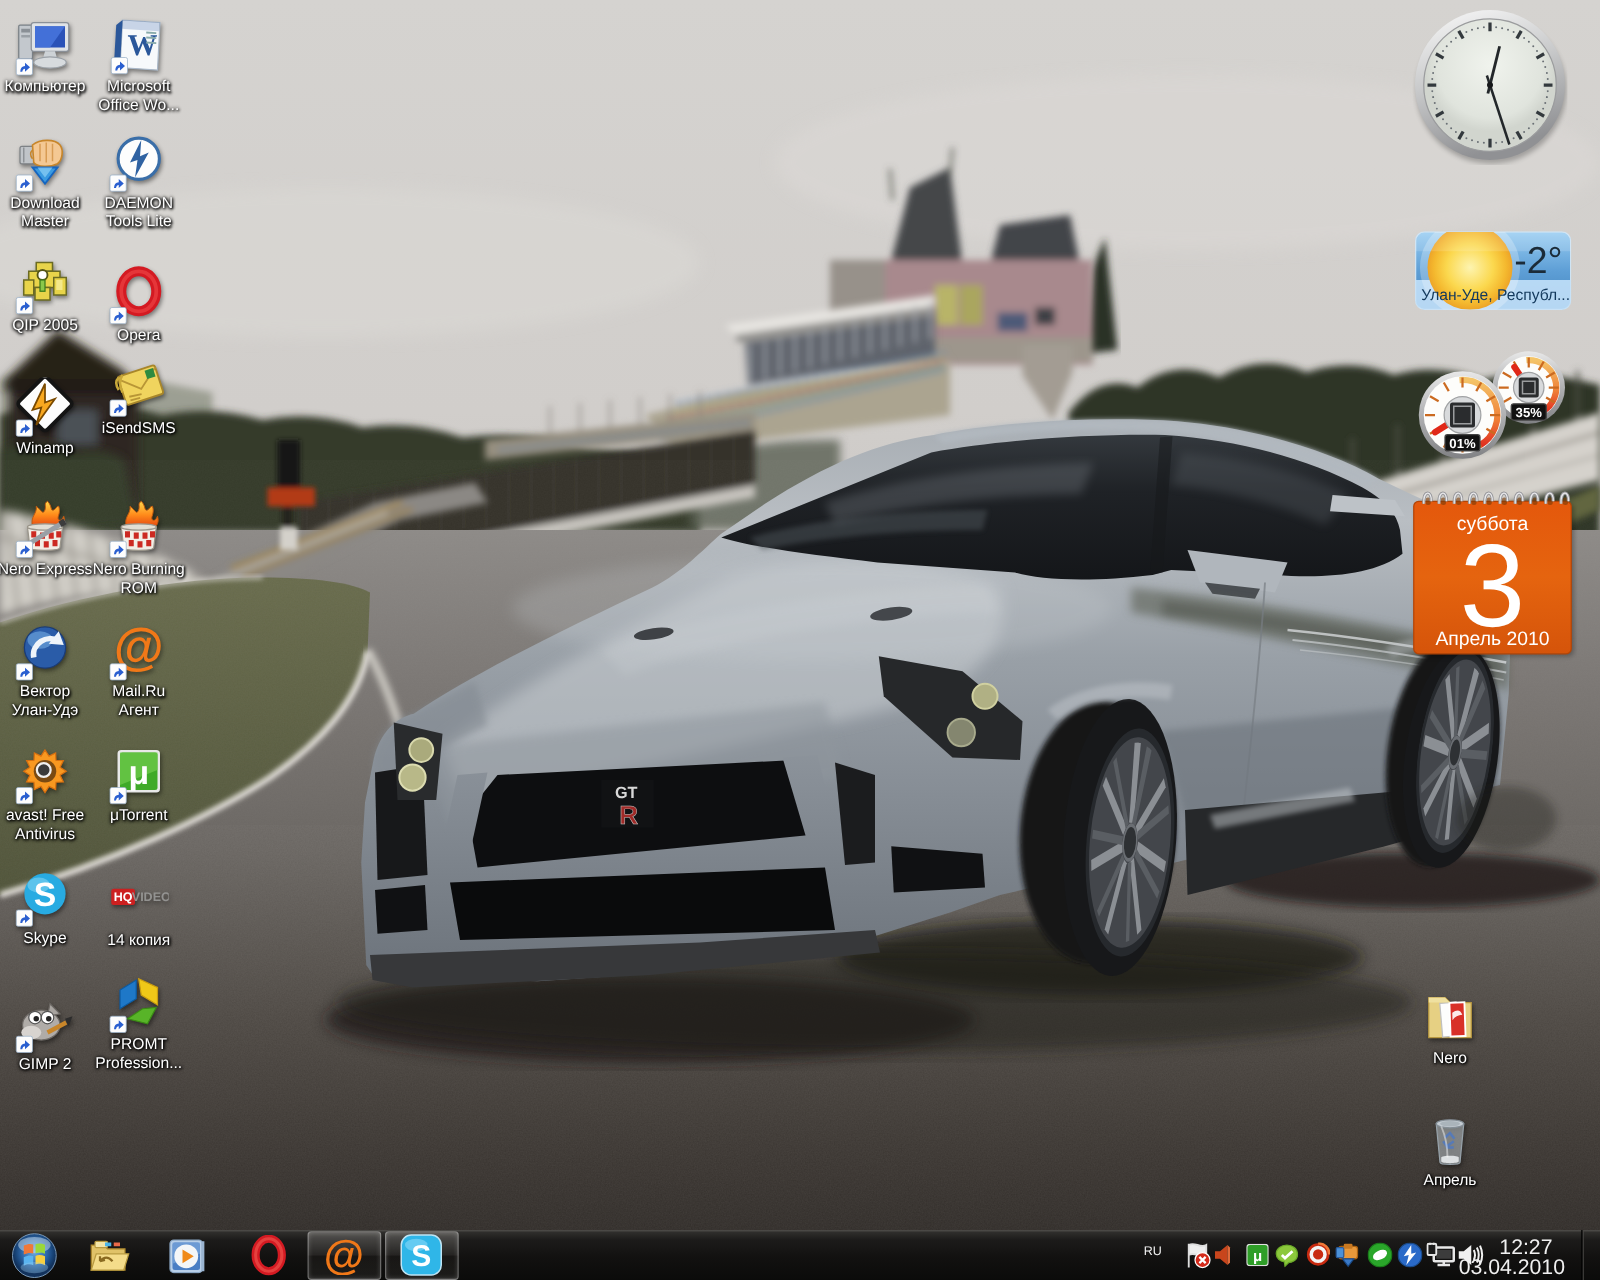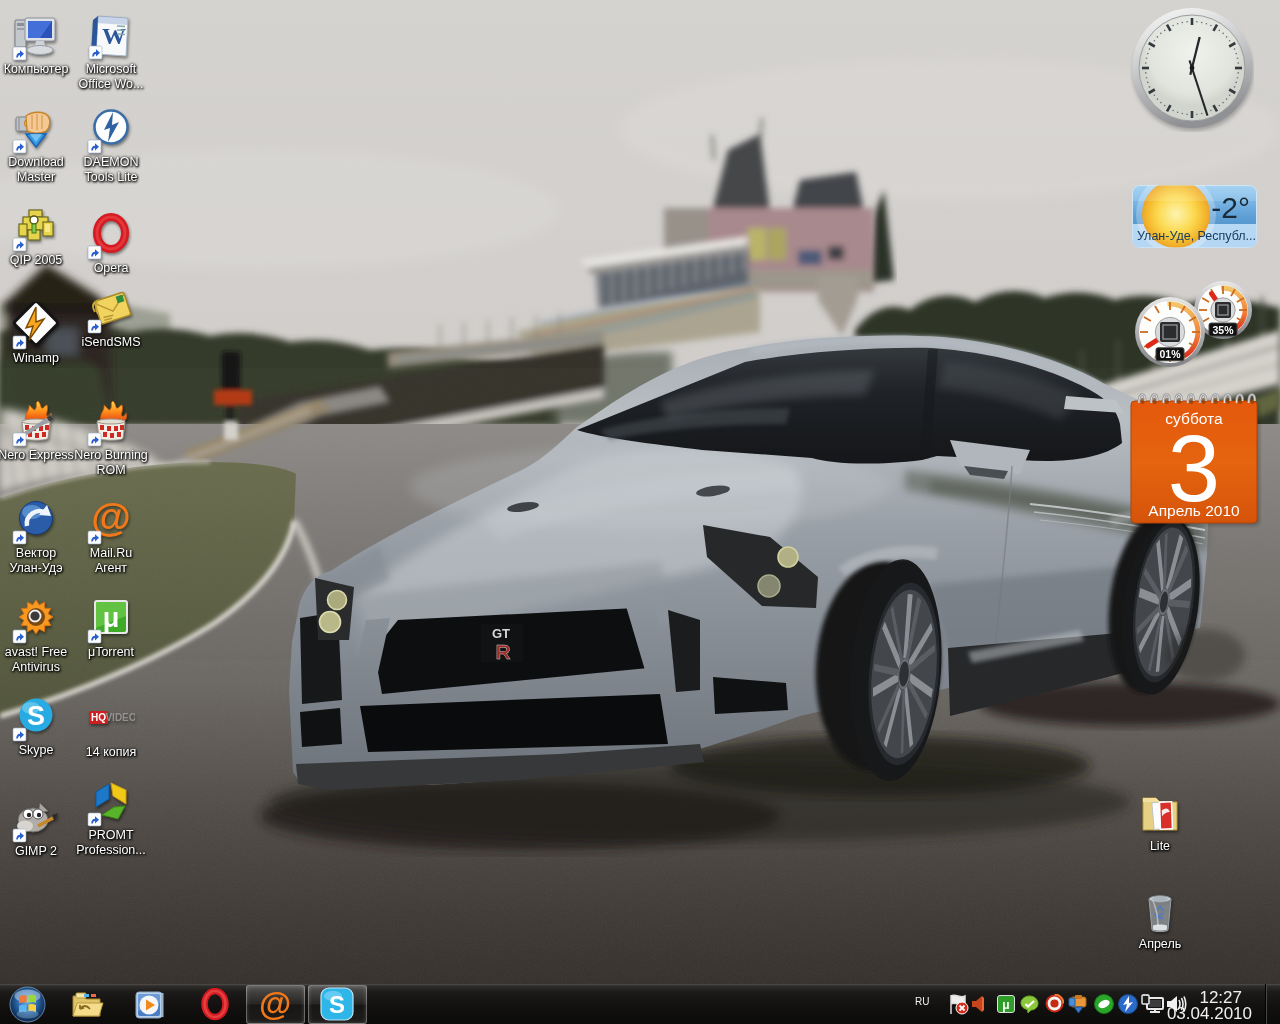--- a/index.html
+++ b/index.html
@@ -589,21 +589,21 @@
           <rect x="17" y="12" width="13" height="27" fill="#fdfdfd" stroke="#c0c0c0"></rect>
         </g>
 <g transform="rotate(-2 31 26)">
           <rect x="24" y="12" width="12" height="27" fill="#d83028"></rect>
           <path d="M26,20 q6,-4 8,2 q-5,0 -8,4 z" fill="#fff" opacity="0.9"></path>
           <rect x="24" y="12" width="12" height="27" fill="none" stroke="#fff" stroke-width="1.5"></rect>
         </g>
 <path d="M7,8 h13 l4,4 h-17 z" fill="#efe0a0"></path>
       </svg>
     </div>
-    <div class="lb">Lite</div>
+    <div class="lb">Nero</div>
   </div>
 <div class="di" style="left:1115px;top:888px">
     <div class="ic">
       <svg width="48" height="48" viewBox="0 0 48 48">
         <path d="M13,11 L35,11 L32,42 C32,44 16,44 16,42 Z" fill="#cdd7de" fill-opacity="0.5" stroke="#97a2aa"></path>
 <ellipse cx="24" cy="11" rx="11" ry="3.2" fill="#c4ccd3" stroke="#848e96"></ellipse>
 <ellipse cx="24" cy="11" rx="8" ry="2.2" fill="#aab4bb"></ellipse>
 <path d="M17,38 C17,36 31,36 31,38 L31,41 C31,43 17,43 17,41 Z" fill="#eef2f5" opacity="0.85"></path>
 <path d="M20,22 l4,-3.5 3.5,4.5 M27,25 l-5.5,4 -3,-4 M21,30 l6,0" stroke="#4a78c8" stroke-width="2" fill="none" opacity="0.75"></path>
 <path d="M17,13 C20,20 22,28 22,38" stroke="#fff" stroke-width="1.5" opacity="0.45" fill="none"></path>

